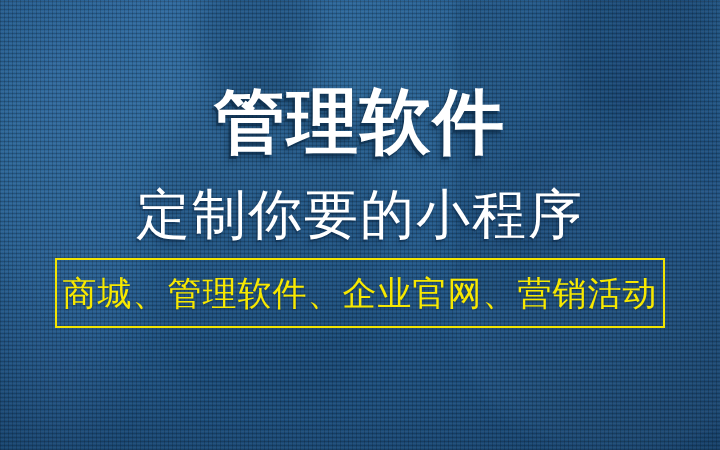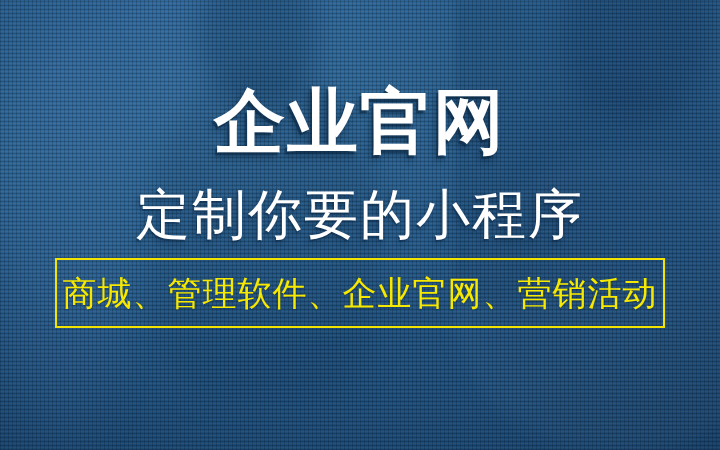--- a/index.html
+++ b/index.html
@@ -142,21 +142,21 @@
   <div class="ghost ghost-body-r"></div>
   <div class="ghost ghost-arc"></div>
   <div class="ghost ghost-arc2"></div>
   <div class="ghost-vband"></div>
 
   <div class="bg-grid"></div>
   <div class="bg-vignette"></div>
 
   <div class="content">
 
-    <div class="headline">企业官网</div>
+    <div class="headline">管理软件</div>
 
     <div class="subhead">定制你要的小程序</div>
 
     <div class="tagline-box">
       <span class="tagline-text">商城、管理软件、企业官网、营销活动</span>
     </div>
 
   </div>
 </div>
 

